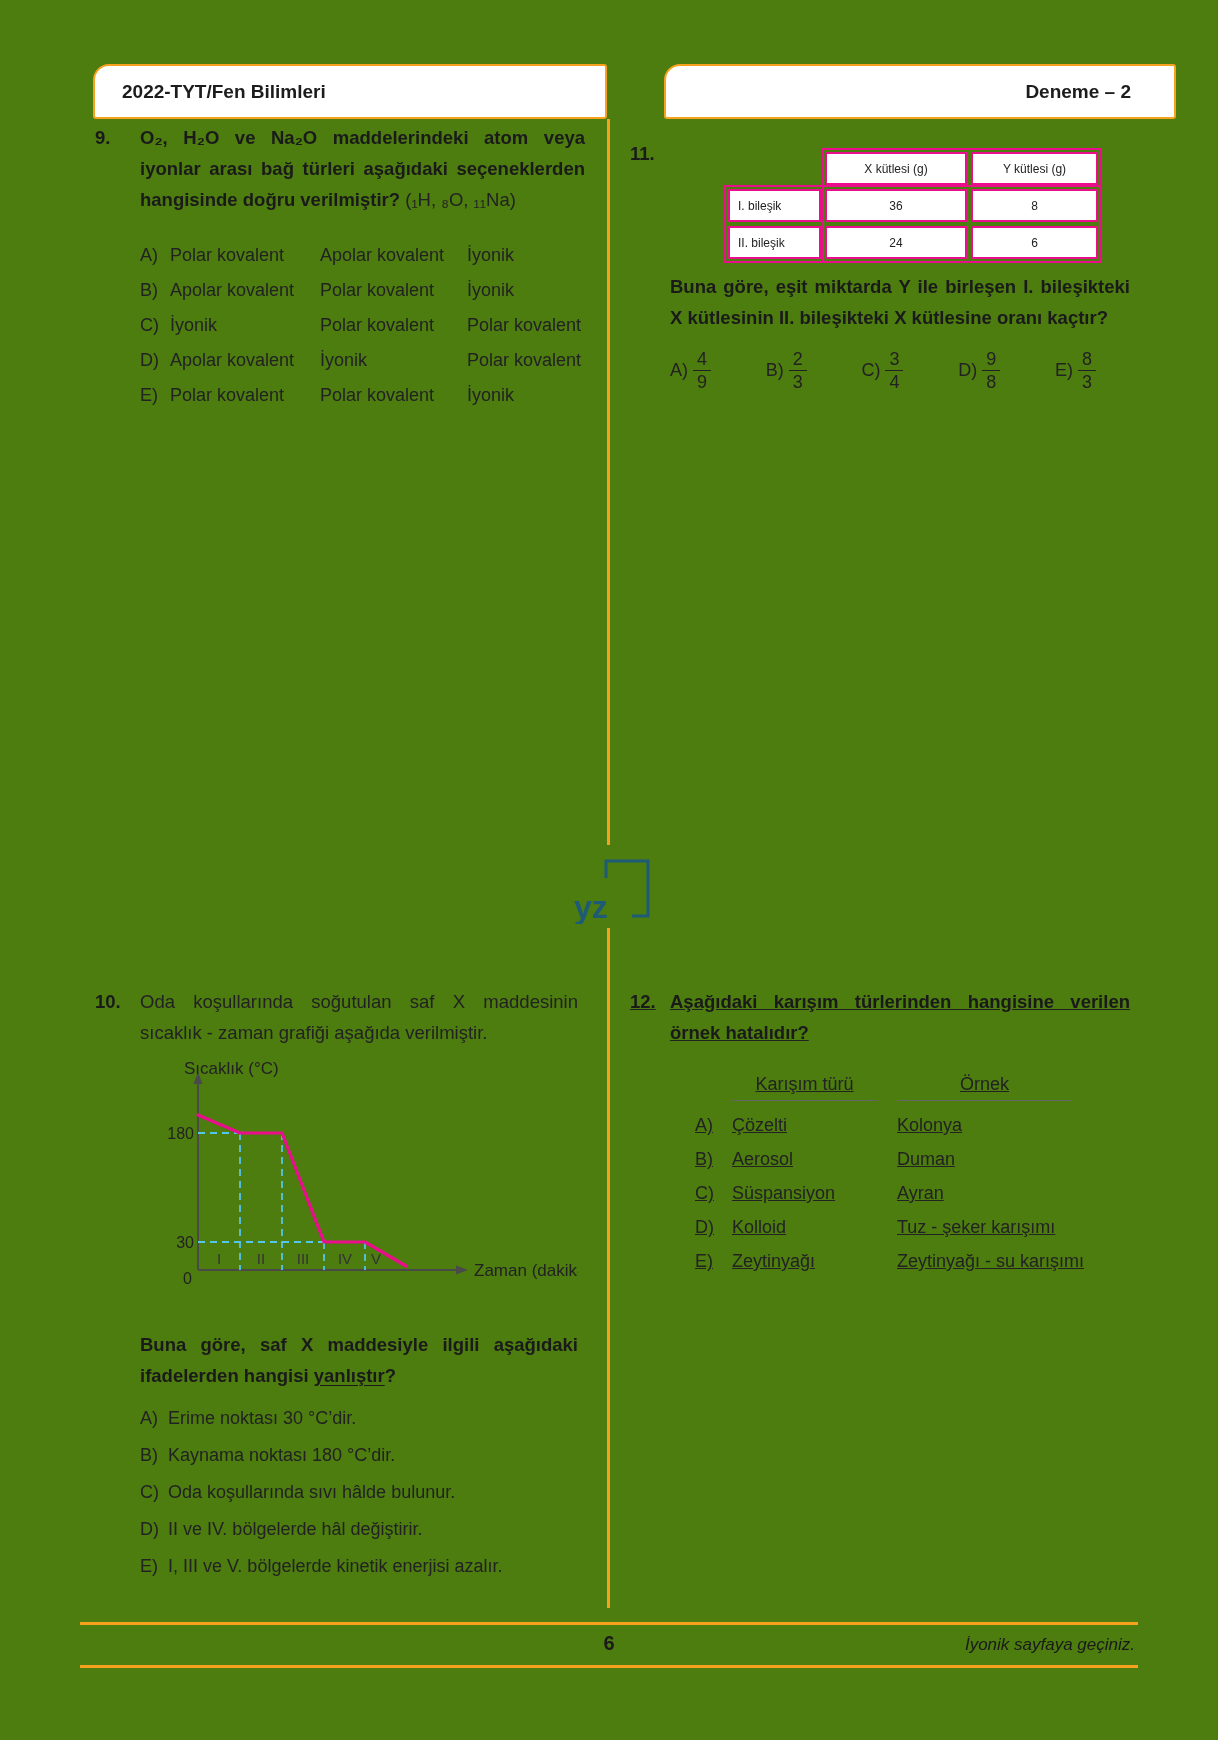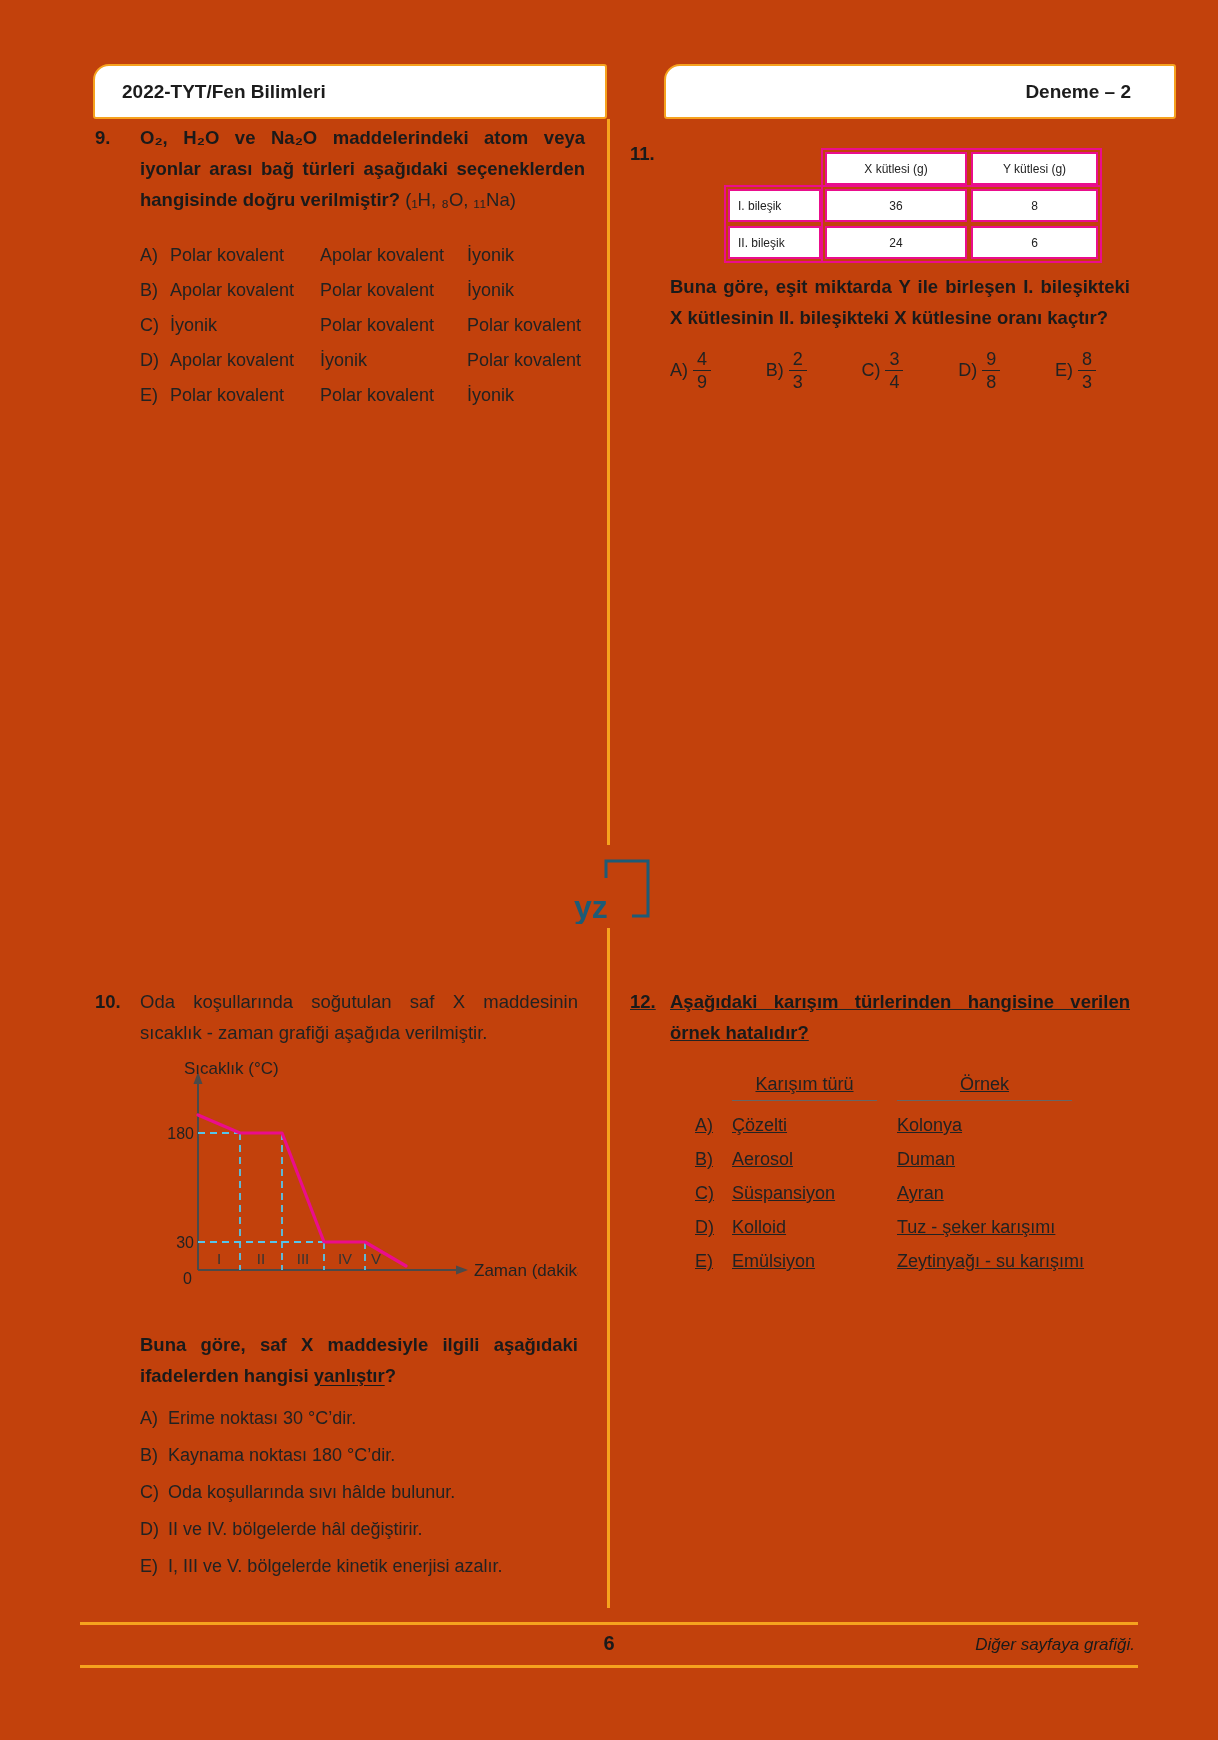--- a/index.html
+++ b/index.html
@@ -1,16 +1,16 @@
 <!DOCTYPE html>
 <html><head>
 <meta charset="utf-8">
 <style>
   html,body{margin:0;padding:0;background:#e8e8e8;}
-  .page{position:relative;width:1218px;height:1740px;background:#c2410c;margin:0 auto;
+  .page{position:relative;width:1218px;height:1740px;background:#4d7c0f;margin:0 auto;
         font-family:"Liberation Sans","DejaVu Sans",sans-serif;color:#222;overflow:hidden;}
 
   
   .hdr-box{position:absolute;top:64px;height:55px;border:2.5px solid #F6A21E;
            border-radius:16px 3px 3px 3px;display:flex;align-items:center;
            box-sizing:border-box;font-weight:bold;font-size:19px;color:#1c1c1c;background:#fff;}
   .hdr-left{left:93px;width:514px;padding-left:27px;}
   .hdr-right{left:664px;width:512px;justify-content:flex-end;padding-right:43px;}
 
   
@@ -302,25 +302,25 @@
           <span class="t1">Süspansiyon</span>
           <span class="t2">Ayran</span>
         </div>
         <div class="row">
           <span class="ql">D)</span>
           <span class="t1">Kolloid</span>
           <span class="t2">Tuz - şeker karışımı</span>
         </div>
         <div class="row">
           <span class="ql">E)</span>
-          <span class="t1">Emülsiyon</span>
+          <span class="t1">Zeytinyağı</span>
           <span class="t2">Zeytinyağı - su karışımı</span>
         </div>
       </div>
     </div>
   </div>
 
   <div class="fline fline1"></div>
   <div class="fpage">6</div>
-  <div class="fnote">Diğer sayfaya grafiği.</div>
+  <div class="fnote">İyonik sayfaya geçiniz.</div>
   <div class="fline fline2"></div>
 
 </div>
 
 </body></html>

